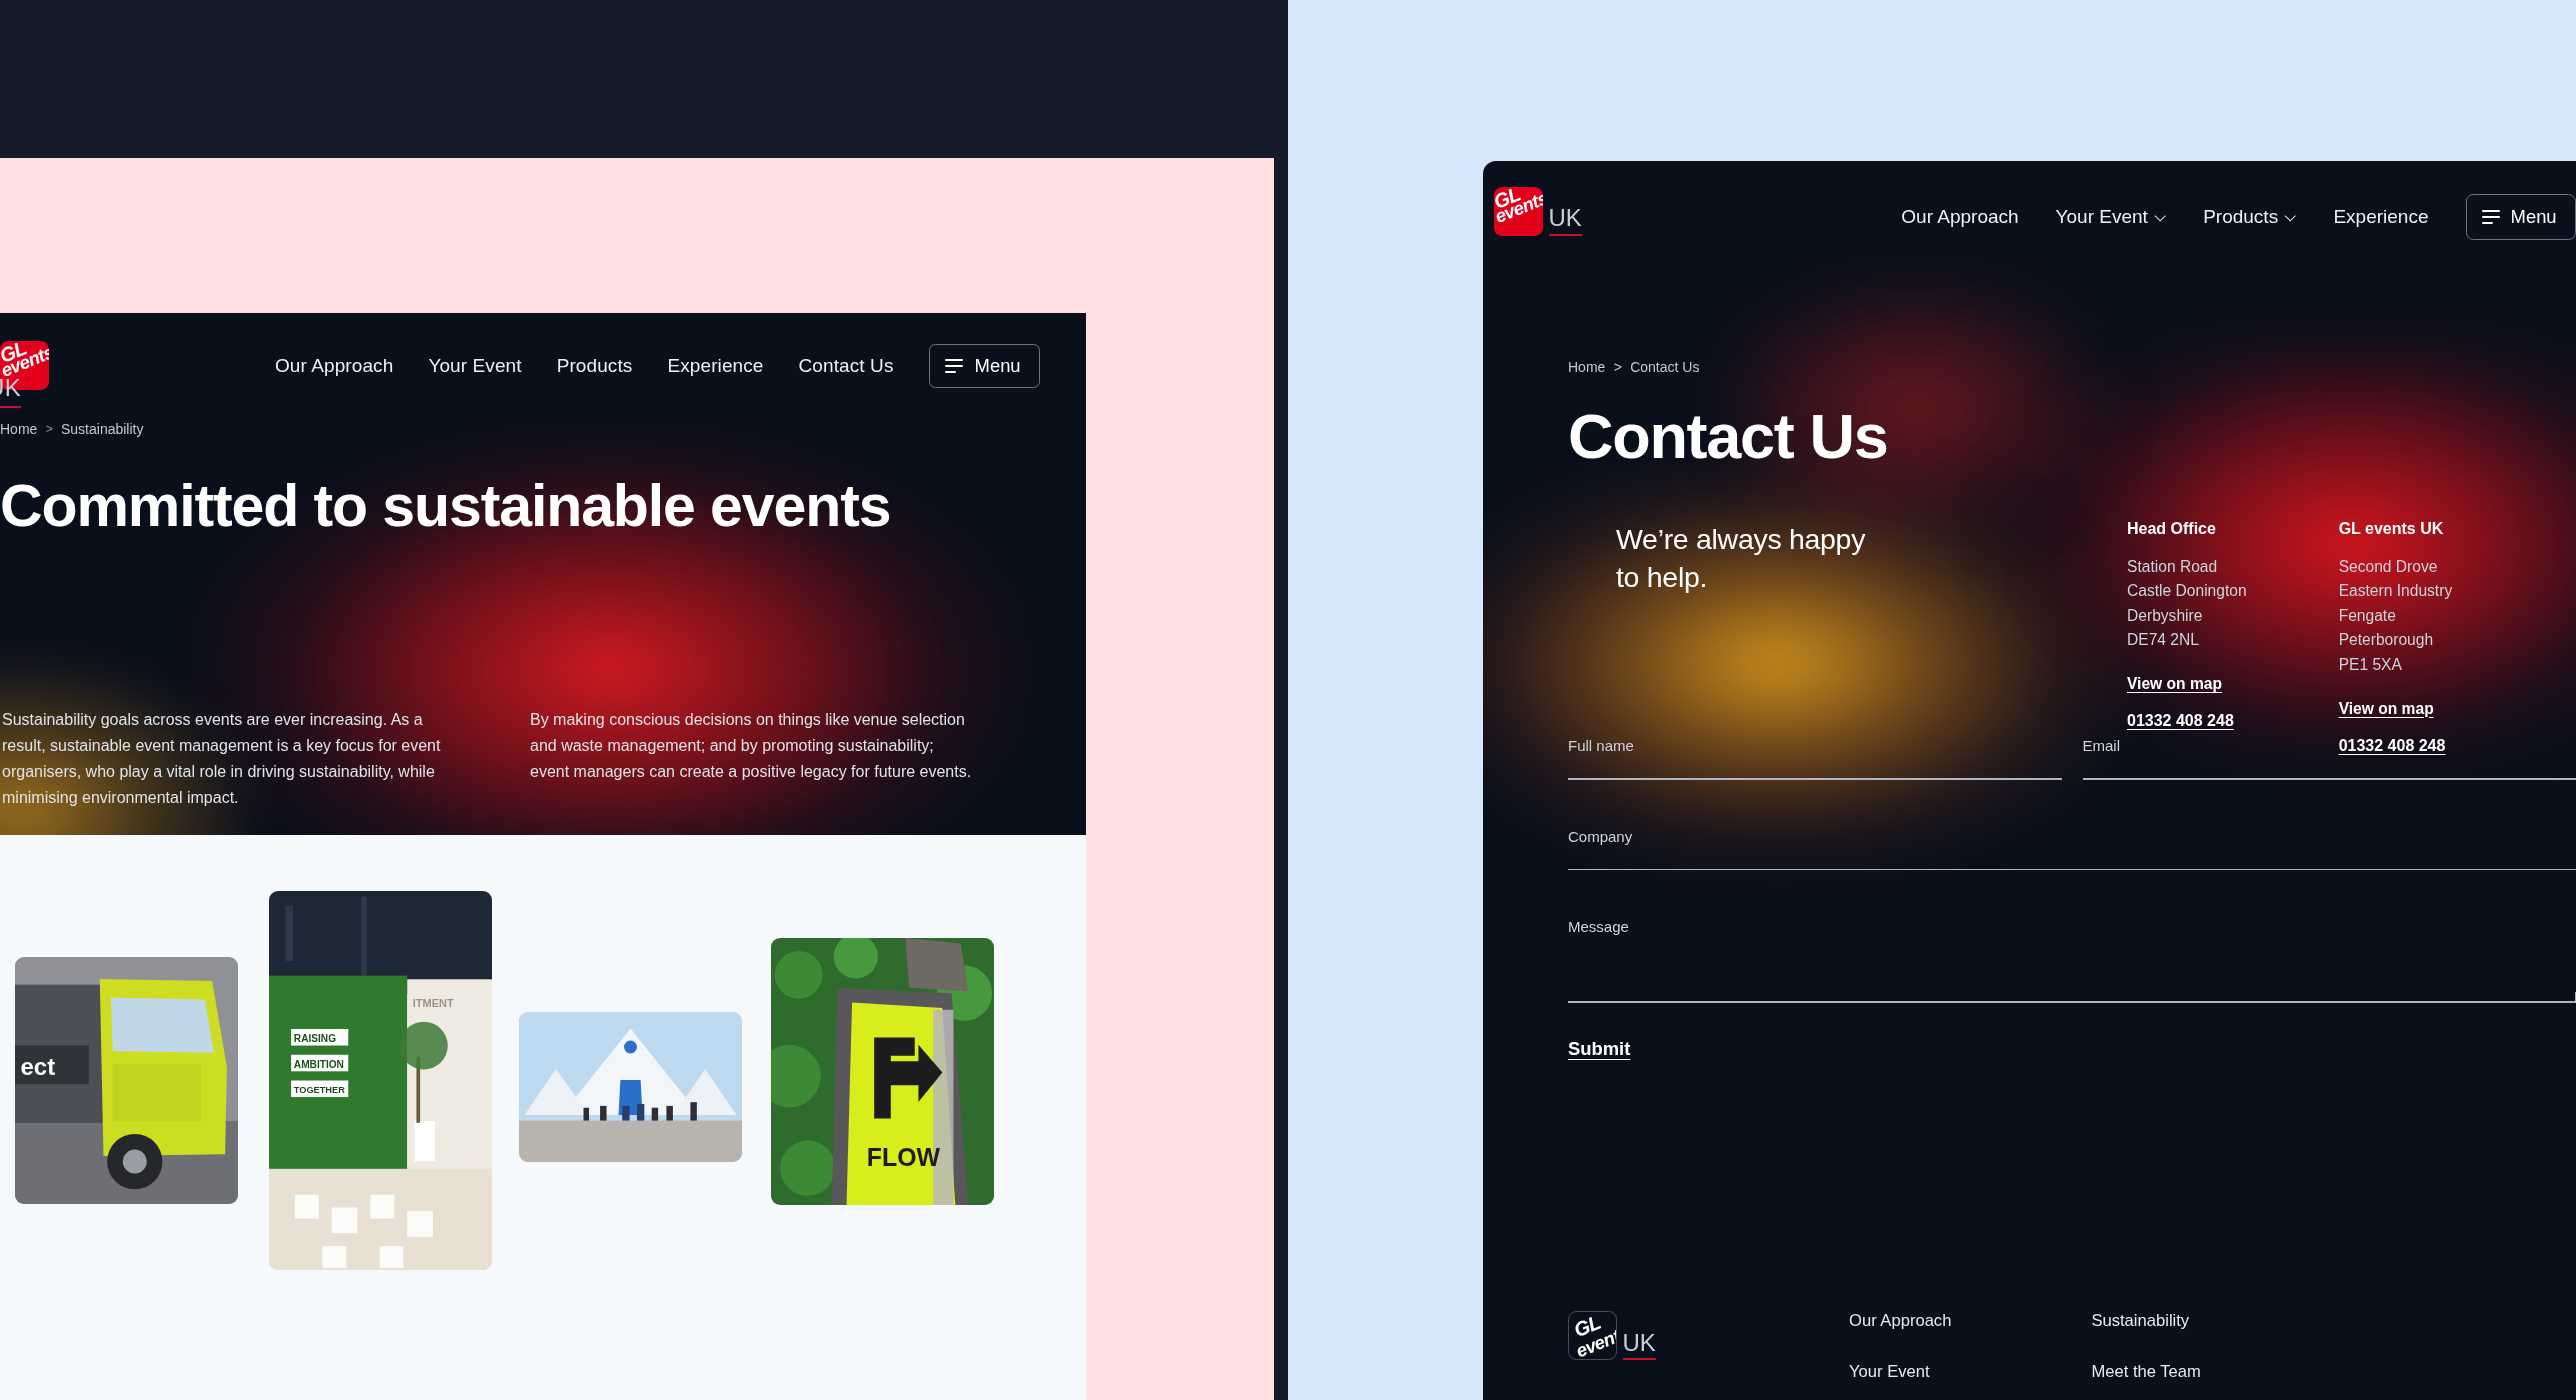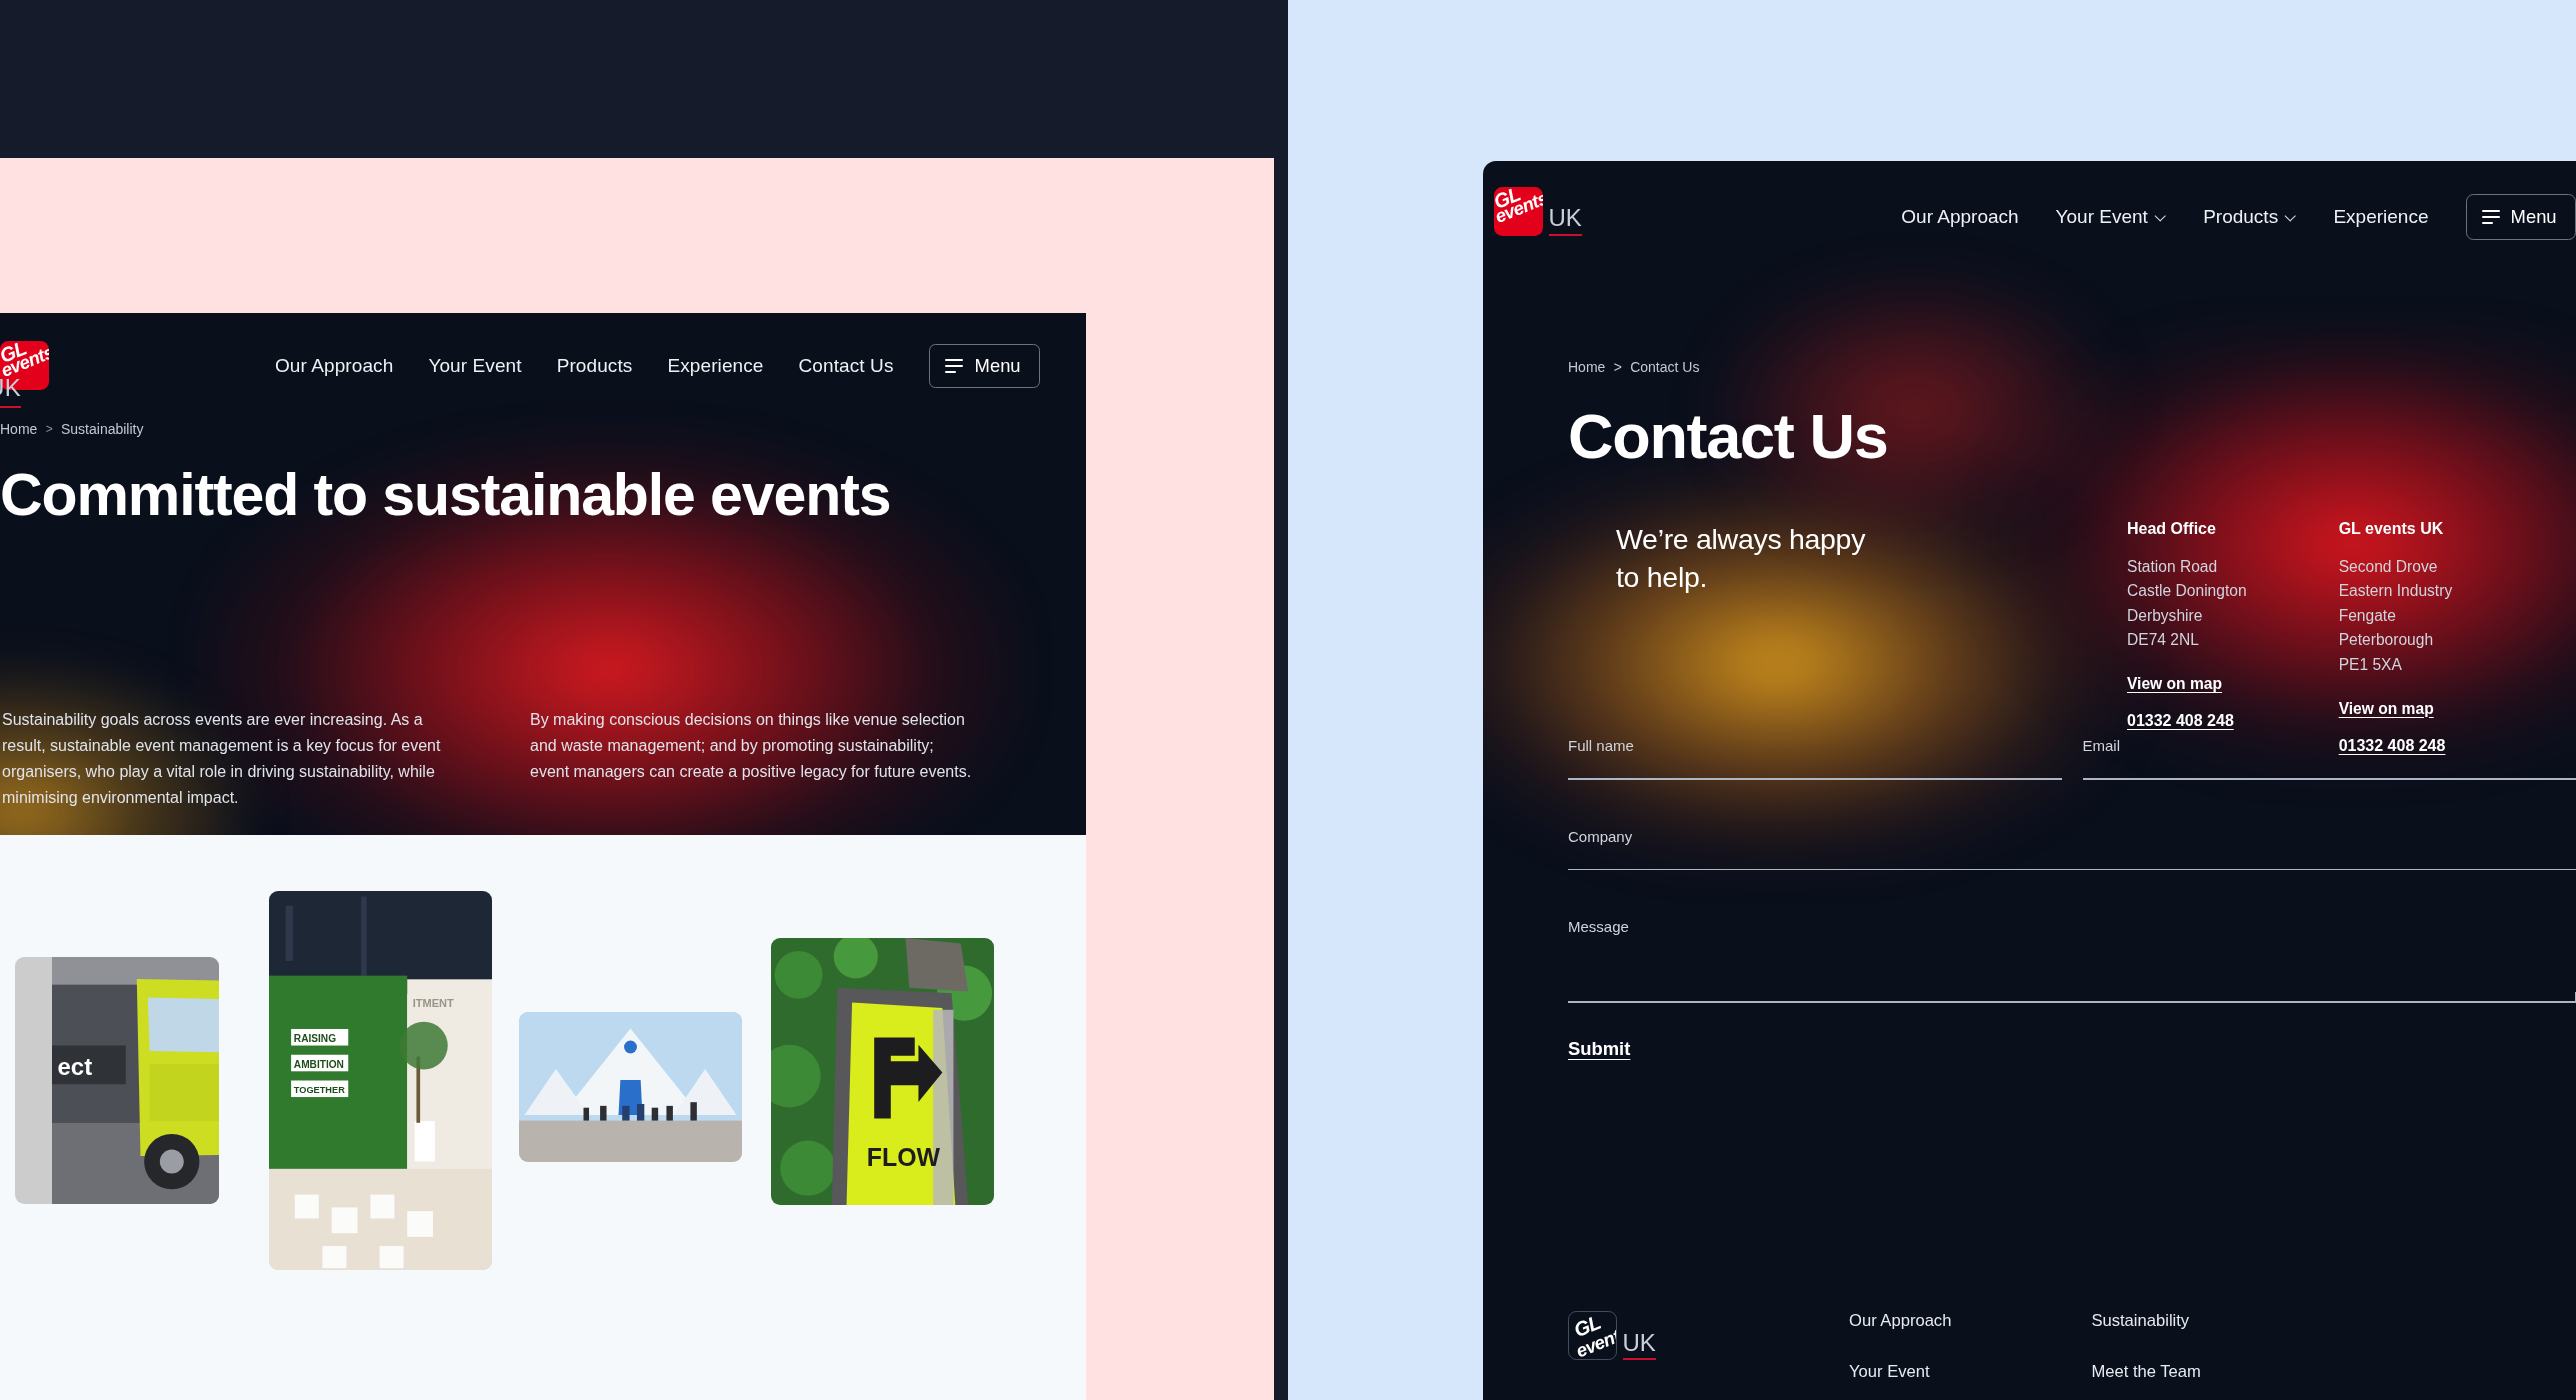--- a/index.html
+++ b/index.html
@@ -80,36 +80,36 @@
   .burger i:nth-child(3) { width: 11px; }
 
   .crumb {
     position: absolute; left: 110px; top: 108px; z-index: 5;
     display: flex; align-items: center; gap: 8.3px;
     color: #c3c9d4; font-size: 14px;
   }
   .crumb .sep { color: #8e95a3; font-size: 12px; }
 
   .hero-title {
-    position: absolute; left: 110px; top: 149px; z-index: 5;
+    position: absolute; left: 110px; top: 160px; z-index: 5;
     color: #fff; font-size: 59px; line-height: 1.14; font-weight: 700;
     letter-spacing: -1.1px; width: 994px;
   }
   .hero-cols {
     position: absolute; left: 112px; top: 394px; z-index: 5;
     display: flex; gap: 81px; width: 975px;
   }
   .hero-cols p {
     color: #dfe3ea; font-size: 16px; line-height: 1.62; width: 460px;
   }
 
   
   .gallery { position: absolute; left: 0; top: 874px; width: 1086px; height: 386px; z-index: 6; }
   .g-item { position: absolute; border-radius: 9.2px; overflow: hidden; background: #ccc; }
-  .g1 { left: 14.7px; top: 83px; width: 204px; height: 247px; padding-left: 37px; }
+  .g1 { left: 14.7px; top: 83px; width: 223px; height: 247px; }
   .g2 { left: 269px; top: 16.6px; width: 223px; height: 379px; }
   .g3 { left: 519px; top: 138px; width: 223px; height: 150px; }
   .g4 { left: 771px; top: 64px; width: 223px; height: 267px; }
 
   .bottom-heading {
     position: absolute; left: 28px; top: 1339px; z-index: 6;
     color: #0c1120; font-size: 48px; font-weight: 700; letter-spacing: -0.9px;
     white-space: nowrap;
   }
 

